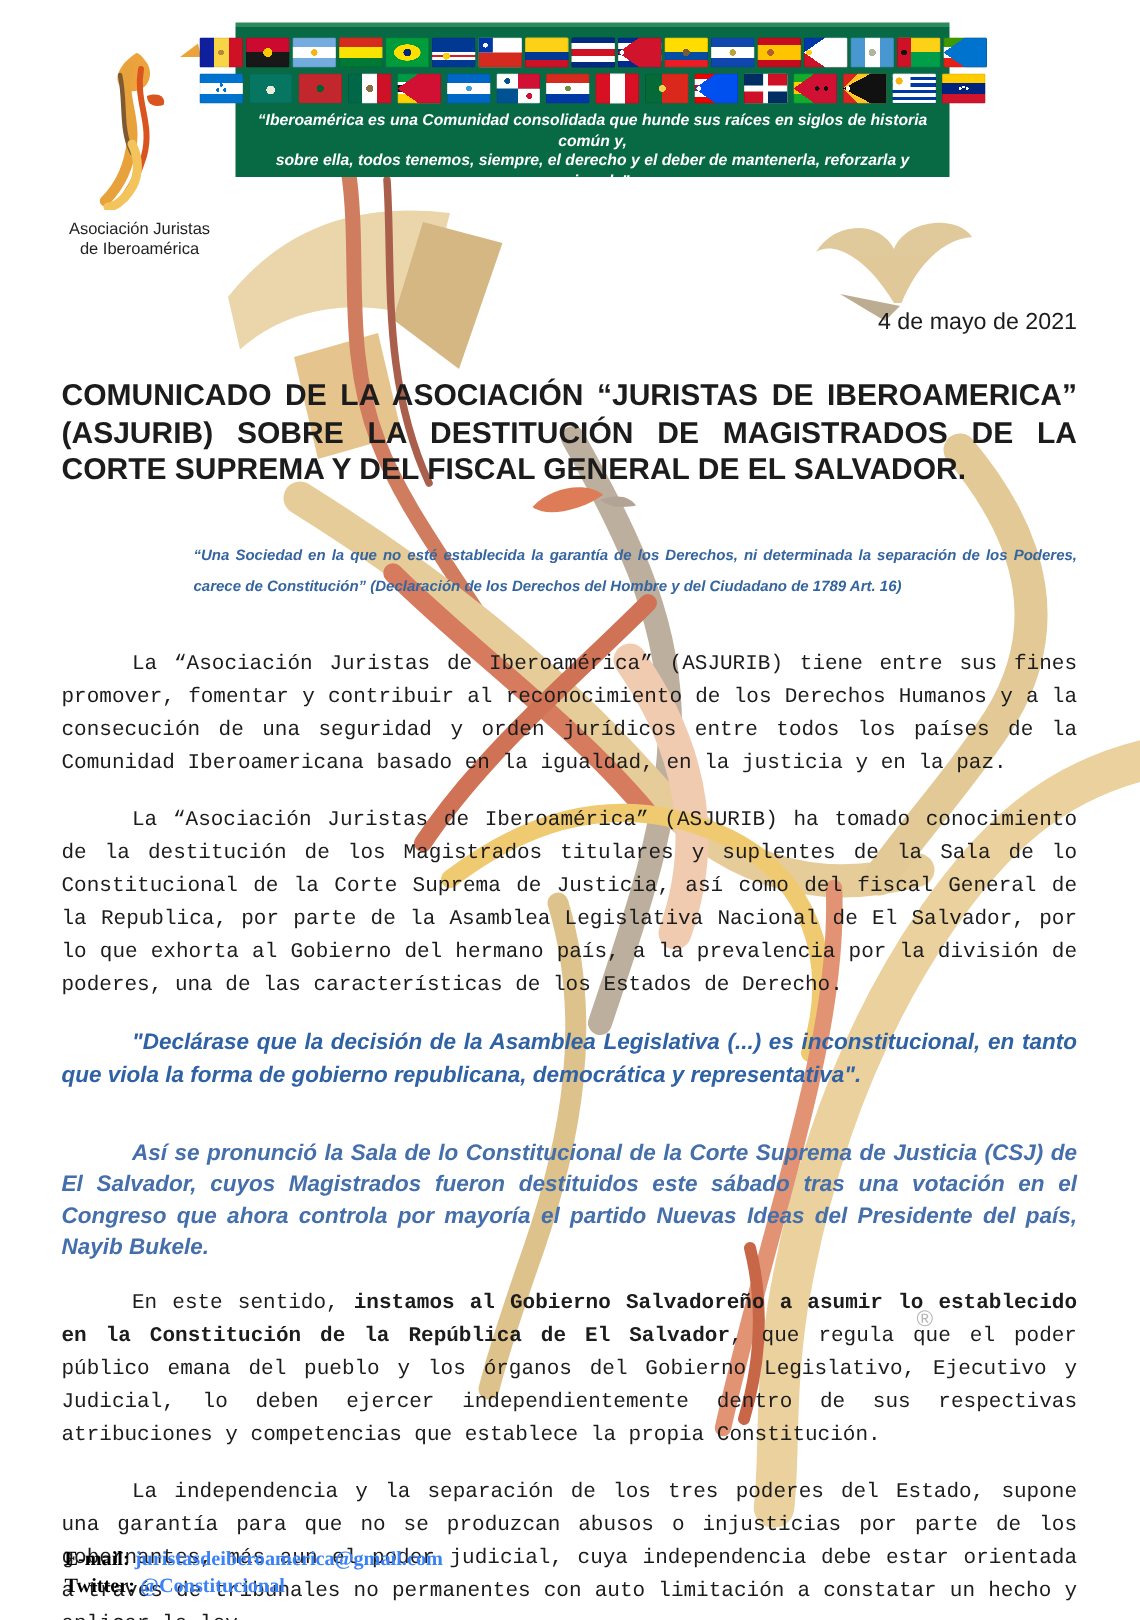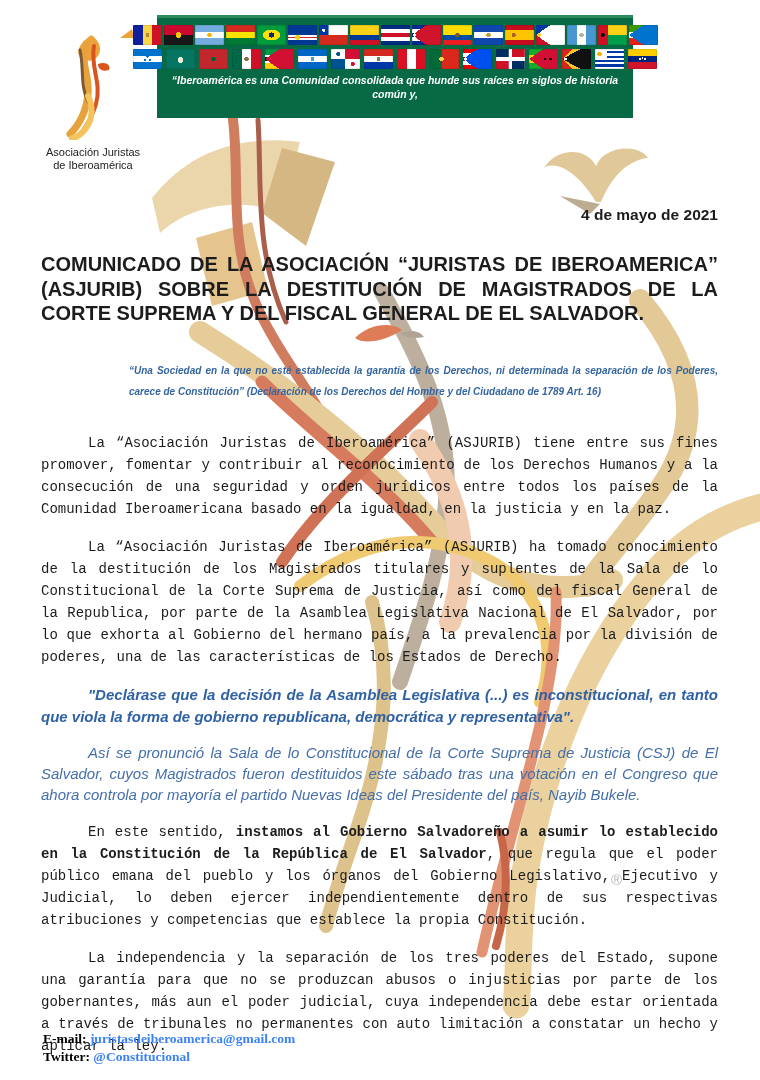--- a/index.html
+++ b/index.html
@@ -20,32 +20,32 @@
   .banner{position:absolute;left:116px;top:15px;width:476px;height:103px;
     background:linear-gradient(180deg,#2c8a5d 0 3px,#076a45 3px);
     box-sizing:border-box;padding:10px 8px 6px;}
   .flags-row{display:flex;justify-content:center;gap:2px;margin-bottom:4px;}
   .flags-row.second{gap:4px;}
   .flag{width:29px;height:20px;flex:0 0 auto;border-radius:1px;
     box-shadow:inset 0 0 0 .5px rgba(0,0,0,.18);}
   .motto{color:#fff;font-weight:bold;font-style:italic;font-size:10.5px;
     line-height:13.5px;text-align:center;margin-top:5px;}
   
-  .date{margin-top:34px;text-align:right;font-weight:bold;font-size:15.5px;line-height:18px;}
+  .date{margin-top:34px;text-align:right;font-weight:normal;font-size:15.5px;line-height:18px;}
   .doc-title{margin-top:28px;font-weight:bold;font-size:20px;line-height:24.5px;
     text-align:justify;}
   
   .epigraph{margin:34px 0 0 88px;color:#35659f;font-weight:bold;font-style:italic;
     font-size:10px;line-height:21px;text-align:justify;}
   .para{margin:16px 0 0;font-size:14px;line-height:22px;text-align:justify;text-indent:47px;font-family:Liberation Mono, monospace;}
   .para.first{margin-top:30px;}
   .quote-bold{margin:16px 0 0;color:#2f61a5;font-weight:bold;font-style:italic;
     font-size:15px;line-height:22px;text-align:justify;text-indent:47px;}
-  .quote-italic{margin:14px 0 0;color:#446fab;font-style:italic;
-    font-size:15px;line-height:21px;text-align:justify;text-indent:47px;}
+  .quote-italic{margin:30px 0 0;color:#446fab;font-style:italic;
+    font-size:15px;line-height:21px;text-align:justify;text-indent:47px;font-weight:bold;}
   .bold{font-weight:bold;}
   
   .footer{position:absolute;left:43px;right:29px;bottom:14px;z-index:2;
     display:flex;justify-content:space-between;align-items:flex-start;
     font-family:"Liberation Serif", serif;font-size:13.5px;line-height:18px;font-weight:bold;color:#000;}
   .footer a{color:#3b82f6;cursor:pointer;}
   .footer-right{text-align:center;}
 </style>
 </head>
 <body>
@@ -145,20 +145,21 @@
           <span class="flag" title="Portugal" style="background: radial-gradient(2.4px at 40% 50%, rgb(243, 209, 75) 97%, transparent), linear-gradient(90deg, rgb(4, 106, 56) 0px, rgb(4, 106, 56) 40%, rgb(218, 41, 28) 40%);"></span>
           <span class="flag" title="Puerto Rico" style="background: radial-gradient(1.6px at 10% 50%, rgb(255, 255, 255) 97%, transparent), conic-gradient(from 55deg at 0% 50%, rgb(0, 80, 240) 0deg, rgb(0, 80, 240) 70deg, transparent 70deg), linear-gradient(rgb(237, 0, 0) 0px, rgb(237, 0, 0) 20%, rgb(255, 255, 255) 20%, rgb(255, 255, 255) 40%, rgb(237, 0, 0) 40%, rgb(237, 0, 0) 60%, rgb(255, 255, 255) 60%, rgb(255, 255, 255) 80%, rgb(237, 0, 0) 80%);"></span>
           <span class="flag" title="República Dominicana" style="background: linear-gradient(rgb(0, 45, 98), rgb(0, 45, 98)) 0px 0px / 44% 41% no-repeat, linear-gradient(rgb(206, 17, 38), rgb(206, 17, 38)) 100% 0px / 44% 41% no-repeat, linear-gradient(rgb(206, 17, 38), rgb(206, 17, 38)) 0px 100% / 44% 41% no-repeat, linear-gradient(rgb(0, 45, 98), rgb(0, 45, 98)) 100% 100% / 44% 41% no-repeat, linear-gradient(rgb(255, 255, 255), rgb(255, 255, 255));"></span>
           <span class="flag" title="Santo Tomé y Príncipe" style="background: radial-gradient(1.5px at 55% 50%, rgb(17, 17, 17) 97%, transparent), radial-gradient(1.5px at 75% 50%, rgb(17, 17, 17) 97%, transparent), conic-gradient(from 55deg at 0% 50%, rgb(210, 16, 52) 0deg, rgb(210, 16, 52) 70deg, transparent 70deg), linear-gradient(rgb(18, 173, 43) 0px, rgb(18, 173, 43) 30%, rgb(255, 206, 0) 30%, rgb(255, 206, 0) 70%, rgb(18, 173, 43) 70%);"></span>
           <span class="flag" title="Timor Oriental" style="background: radial-gradient(1.5px at 11% 50%, rgb(255, 255, 255) 97%, transparent), conic-gradient(from 62deg at 0% 50%, rgb(17, 17, 17) 0deg, rgb(17, 17, 17) 56deg, transparent 56deg), conic-gradient(from 45deg at 0% 50%, rgb(255, 199, 38) 0deg, rgb(255, 199, 38) 90deg, transparent 90deg), linear-gradient(rgb(220, 36, 31), rgb(220, 36, 31));"></span>
           <span class="flag" title="Uruguay" style="background: radial-gradient(2.4px at 15% 25%, rgb(246, 180, 14) 97%, transparent), linear-gradient(rgb(255, 255, 255), rgb(255, 255, 255)) 0px 0px / 42% 50% no-repeat, repeating-linear-gradient(rgb(255, 255, 255) 0px, rgb(255, 255, 255) 2.2px, rgb(0, 56, 168) 2.2px, rgb(0, 56, 168) 4.4px);"></span>
           <span class="flag" title="Venezuela" style="background: radial-gradient(1px at 42% 50%, rgb(255, 255, 255) 97%, transparent), radial-gradient(1px at 50% 45%, rgb(255, 255, 255) 97%, transparent), radial-gradient(1px at 58% 50%, rgb(255, 255, 255) 97%, transparent), linear-gradient(rgb(255, 204, 0) 0px, rgb(255, 204, 0) 33%, rgb(0, 36, 125) 33%, rgb(0, 36, 125) 67%, rgb(207, 20, 43) 67%);"></span>
         </div>
       <div class="motto">
         <div>“Iberoamérica es una Comunidad consolidada que hunde sus raíces en siglos de historia común y,</div>
+        <div>sobre ella, todos tenemos, siempre, el derecho y el deber de mantenerla, reforzarla y mejorarla”.</div>
       </div>
     </div>
   </div>
 
   <div class="date">4 de mayo de 2021</div>
 
   <div class="doc-title">COMUNICADO DE LA ASOCIACIÓN “JURISTAS DE IBEROAMERICA” (ASJURIB) SOBRE LA DESTITUCIÓN DE MAGISTRADOS DE LA CORTE SUPREMA Y DEL FISCAL GENERAL DE EL SALVADOR.</div>
 
   <div class="epigraph">“Una Sociedad en la que no esté establecida la garantía de los Derechos, ni determinada la separación de los Poderes, carece de Constitución” (Declaración de los Derechos del Hombre y del Ciudadano de 1789 Art. 16)</div>
 

